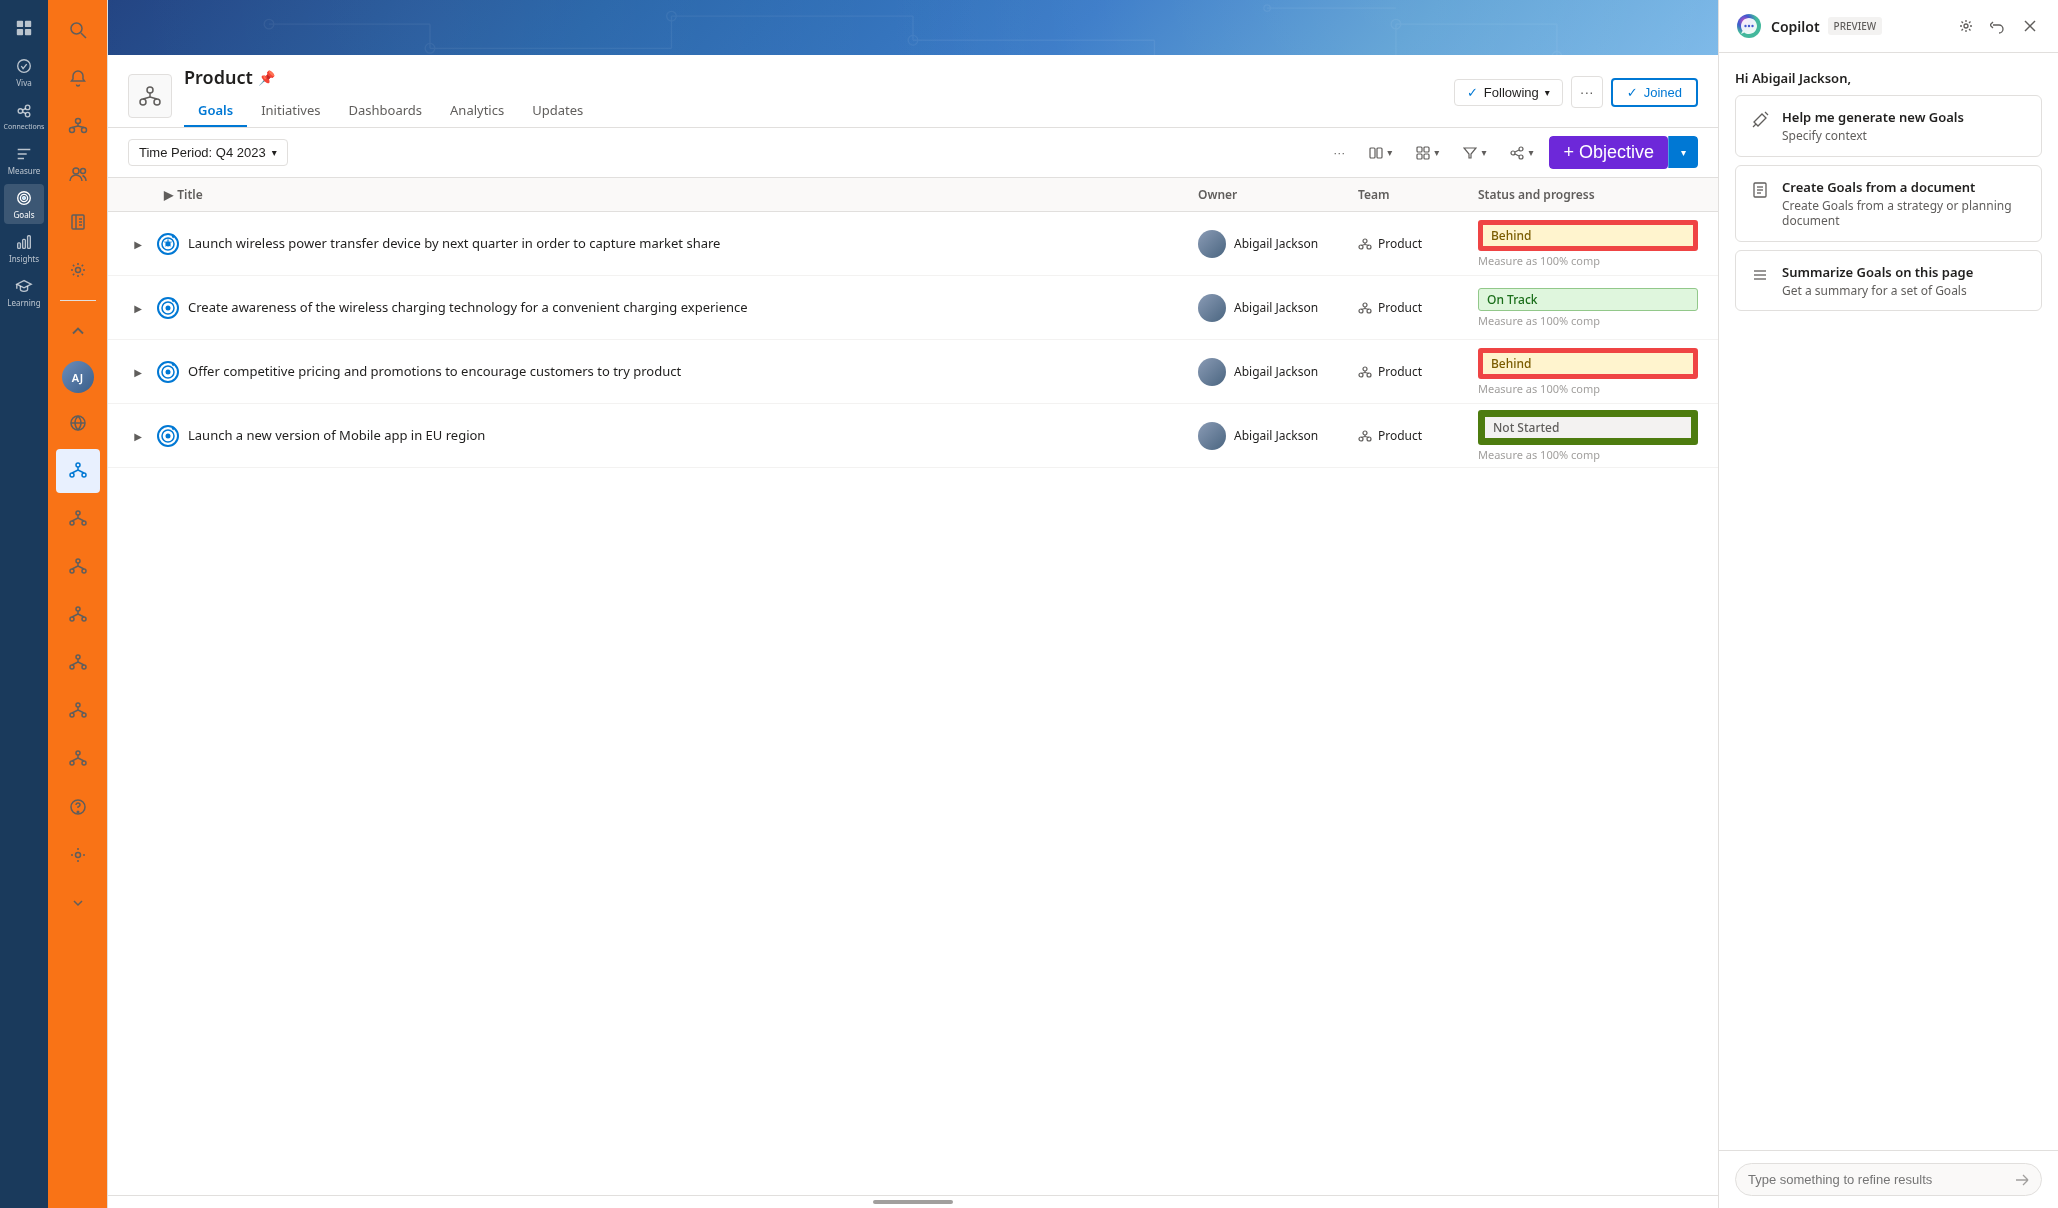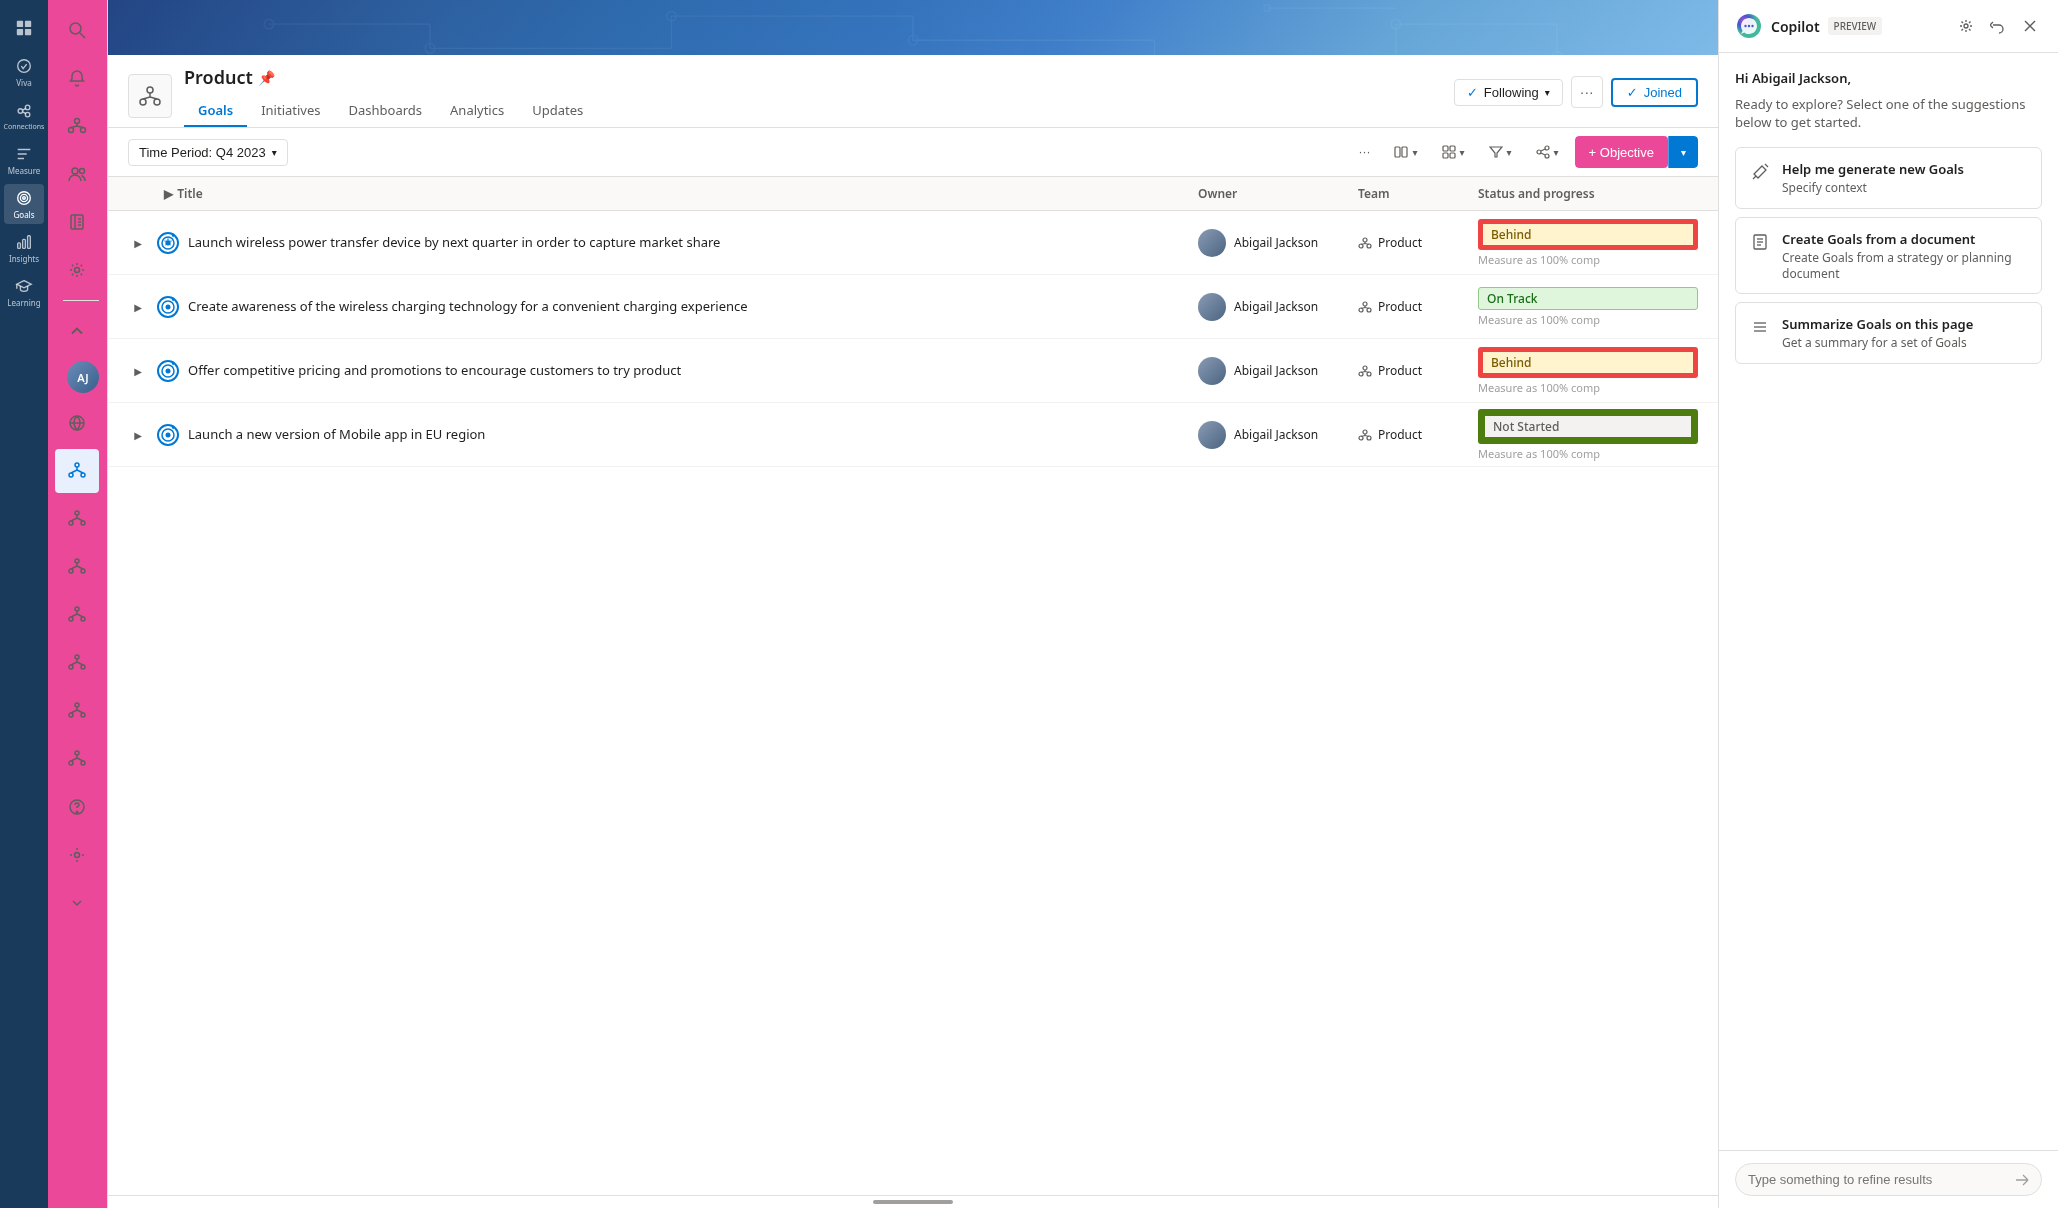--- a/index.html
+++ b/index.html
@@ -29,25 +29,25 @@
       font-size: 9px;
       gap: 2px;
     }
     .far-left-nav .nav-item.active { color: #fff; }
     .far-left-nav .nav-item svg { width: 18px; height: 18px; }
     .far-left-nav .nav-item span { font-size: 8px; }
 
     
     .left-sidebar {
       width: 60px;
-      background: #ec4899;
+      background: #f97316;
       border-right: 1px solid #e1dfdd;
       display: flex;
       flex-direction: column;
-      align-items: flex-end;
+      align-items: center;
       padding: 8px 8px;
       gap: 4px;
       flex-shrink: 0;
     }
     .left-sidebar .sidebar-icon {
       width: 44px;
       height: 44px;
       display: flex;
       align-items: center;
       justify-content: center;
@@ -238,23 +238,23 @@
       font-size: 12px;
       color: #605e5c;
     }
     .btn-add-objective {
       display: flex;
       align-items: center;
       gap: 6px;
       padding: 6px 14px;
       border: none;
       border-radius: 4px;
-      background: #ec4899;
-      cursor: pointer;
-      font-size: 13px;
+      background: #6d28d9;
+      cursor: pointer;
+      font-size: 18px;
       font-weight: 500;
       color: #fff;
     }
     .btn-objective-dropdown {
       width: 30px; height: 32px;
       background: #0078d4;
       border: none;
       border-left: 1px solid rgba(255,255,255,0.3);
       border-radius: 0 4px 4px 0;
       cursor: pointer;
@@ -1046,21 +1046,20 @@
         <svg width="16" height="16" viewBox="0 0 16 16" fill="none" stroke="#605e5c" stroke-width="1.5">
             <line x1="3" y1="3" x2="13" y2="13"></line>
             <line x1="13" y1="3" x2="3" y2="13"></line>
           </svg>
       </div>
     </div>
   </div>
 
   <div class="copilot-body">
     <div class="copilot-greeting">Hi Abigail Jackson,</div>
-    <div class="copilot-subtitle">Ready to explore? Select one of the suggestions below to get started.</div>
 
     <div class="copilot-suggestion">
       <div class="suggestion-icon">
         <svg width="18" height="18" viewBox="0 0 18 18" fill="none" stroke="#605e5c" stroke-width="1.3">
             <path d="M11 3l4 4-8 8-4-4 8-8z"></path>
             <line x1="2" y1="16" x2="5" y2="13"></line>
             <line x1="14" y1="1" x2="17" y2="4"></line>
           </svg>
       </div>
       <div class="suggestion-content">

